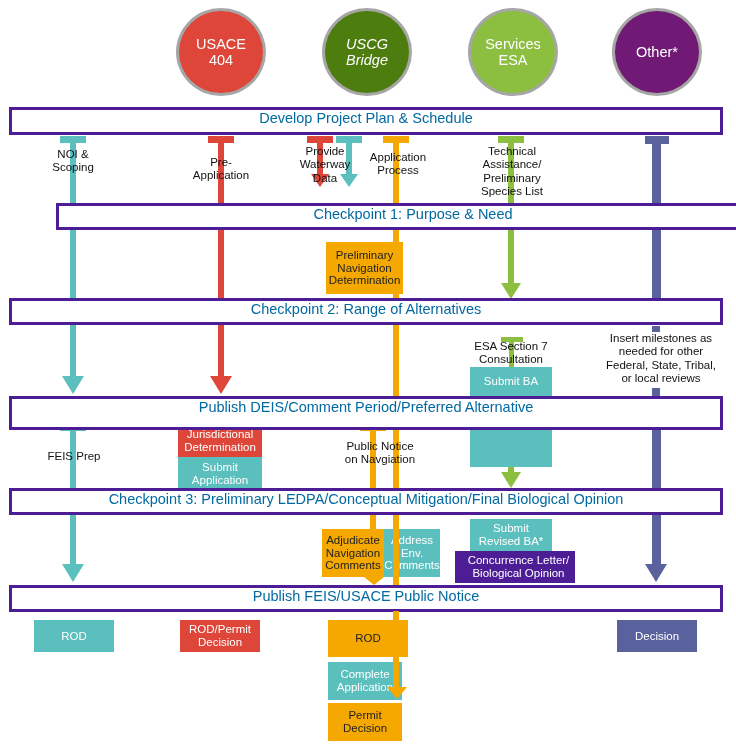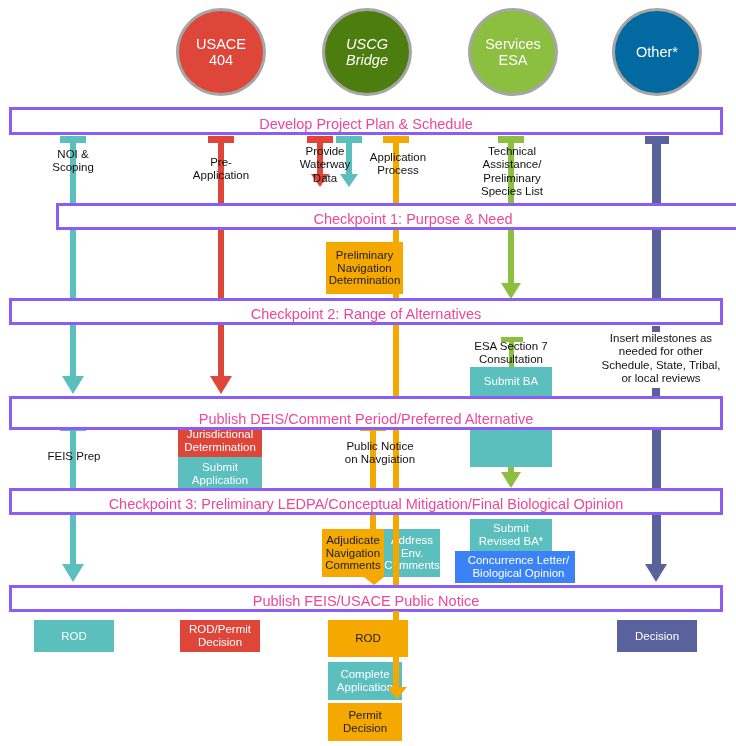--- a/index.html
+++ b/index.html
@@ -11,23 +11,23 @@
     position:absolute;border-radius:50%;
     border:3px solid #a6a6a6;
     display:flex;align-items:center;justify-content:center;
     text-align:center;color:#ffffff;line-height:1.12;
     font-size:14.5px;box-sizing:border-box;
   }
   .ellipse span{display:block;}
 
   
   .bar{
-    position:absolute;background:#ffffff;border:3px solid #8b5cf6;
-    box-sizing:border-box;display:flex;align-items:flex-end;justify-content:center;
-    color:#ec4899;font-size:14.5px;z-index:6;
+    position:absolute;background:#ffffff;border:3px solid #4c1d95;
+    box-sizing:border-box;display:flex;align-items:flex-start;justify-content:center;
+    color:#0369a1;font-size:14.5px;z-index:6;
   }
 
   
   .lane{position:absolute;z-index:2;}
 
   
   .tcap{position:absolute;z-index:3;}
 
   
   .arrow{position:absolute;width:0;height:0;z-index:3;}
@@ -62,21 +62,21 @@
       <span>USCG</span>
       <span>Bridge</span>
     </div>
   </div>
   <div class="ellipse" style="left:468px;top:8px;width:90px;height:88px;background:#8CBE3F;">
     <div>
       <span>Services</span>
       <span>ESA</span>
     </div>
   </div>
-  <div class="ellipse" style="left:612px;top:8px;width:90px;height:88px;background:#0369a1;">
+  <div class="ellipse" style="left:612px;top:8px;width:90px;height:88px;background:#701a75;">
     <div>
       <span>Other*</span>
     </div>
   </div>
 
   <div class="tcap" style="left:60px;top:136px;width:26px;height:7px;background:#5BBFBE;"></div>
   <div class="lane" style="left:70px;top:136px;width:6px;height:68px;background:#5BBFBE;"></div>
 
   <div class="tcap" style="left:208px;top:136px;width:26px;height:7px;background:#DE4639;"></div>
   <div class="lane" style="left:218px;top:136px;width:6px;height:68px;background:#DE4639;"></div>
@@ -133,21 +133,21 @@
   <div class="lane" style="left:509px;top:337px;width:5px;height:30px;background:#8CBE3F;"></div>
 
   <div class="tcap" style="left:652px;top:326px;width:8px;height:6px;background:#5A629E;"></div>
   <div class="tcap" style="left:652px;top:388px;width:8px;height:8px;background:#5A629E;"></div>
 
   <div class="cap" style="left:456px;top:340px;width:110px;white-space:pre-line;">ESA Section 7
 Consultation</div>
   <div class="box" style="left:470px;top:367px;width:82px;height:29px;background:#5BBFBE;">Submit BA</div>
   <div class="cap" style="left:596px;top:332px;width:130px;white-space:pre-line;">Insert milestones as
 needed for other
-Schedule, State, Tribal,
+Federal, State, Tribal,
 or local reviews</div>
 
   <div class="tcap" style="left:60px;top:424px;width:26px;height:7px;background:#5BBFBE;"></div>
   <div class="lane" style="left:70px;top:424px;width:6px;height:64px;background:#5BBFBE;"></div>
   <div class="cap" style="left:36px;top:450px;width:76px;">FEIS Prep</div>
 
   <div class="box" style="left:178px;top:424px;width:84px;height:33px;background:#DE4639;white-space:pre-line;">Jurisdictional
 Determination</div>
   <div class="box" style="left:178px;top:457px;width:84px;height:33px;background:#5BBFBE;white-space:pre-line;">Submit
 Application</div>
@@ -173,21 +173,21 @@
 Comments</div>
   <div class="arrow" style="left:364px;top:577px;border-left:10px solid transparent;border-right:10px solid transparent;border-top:8px solid #F5A800;"></div>
 
   <div class="lane" style="left:393px;top:514px;width:6px;height:71px;background:#F5A800;z-index:6;"></div>
   <div class="box" style="left:384px;top:529px;width:56px;height:48px;background:#5BBFBE;white-space:pre-line;z-index:5;">Address
 Env.
 Comments</div>
 
   <div class="box" style="left:470px;top:519px;width:82px;height:32px;background:#5BBFBE;white-space:pre-line;">Submit
 Revised BA*</div>
-  <div class="box" style="left:455px;top:551px;width:120px;height:32px;background:#3b82f6;white-space:pre-line;padding-left:8px;">Concurrence Letter/
+  <div class="box" style="left:455px;top:551px;width:120px;height:32px;background:#4c1d95;white-space:pre-line;padding-left:8px;">Concurrence Letter/
 Biological Opinion</div>
 
   <div class="lane" style="left:652px;top:514px;width:9px;height:50px;background:#5A629E;"></div>
   <div class="arrow" style="left:645px;top:564px;border-left:11px solid transparent;border-right:11px solid transparent;border-top:18px solid #5A629E;"></div>
 
   <div class="box" style="left:34px;top:620px;width:80px;height:32px;background:#5BBFBE;">ROD</div>
   <div class="box" style="left:180px;top:620px;width:80px;height:32px;background:#DE4639;white-space:pre-line;">ROD/Permit
 Decision</div>
 
   <div class="lane" style="left:393px;top:611px;width:6px;height:76px;background:#F5A800;z-index:7;"></div>

